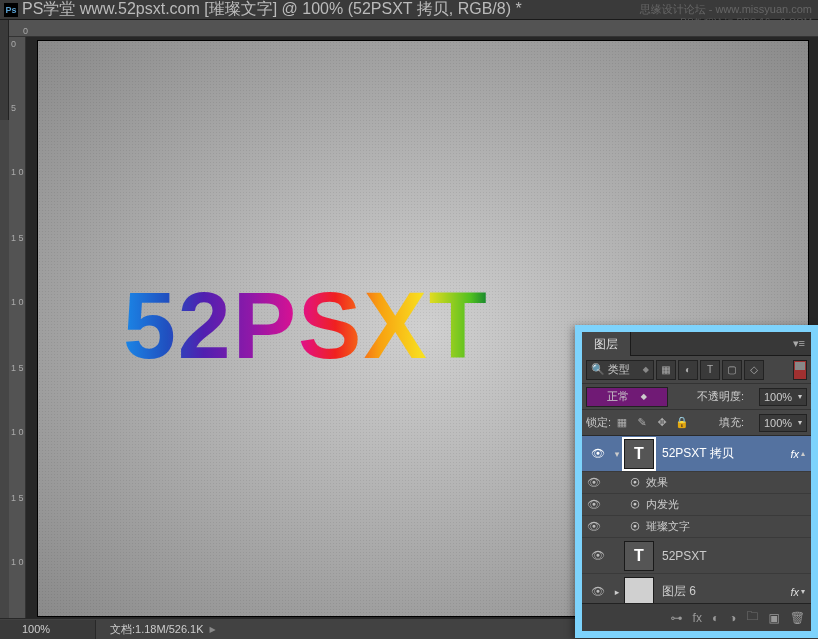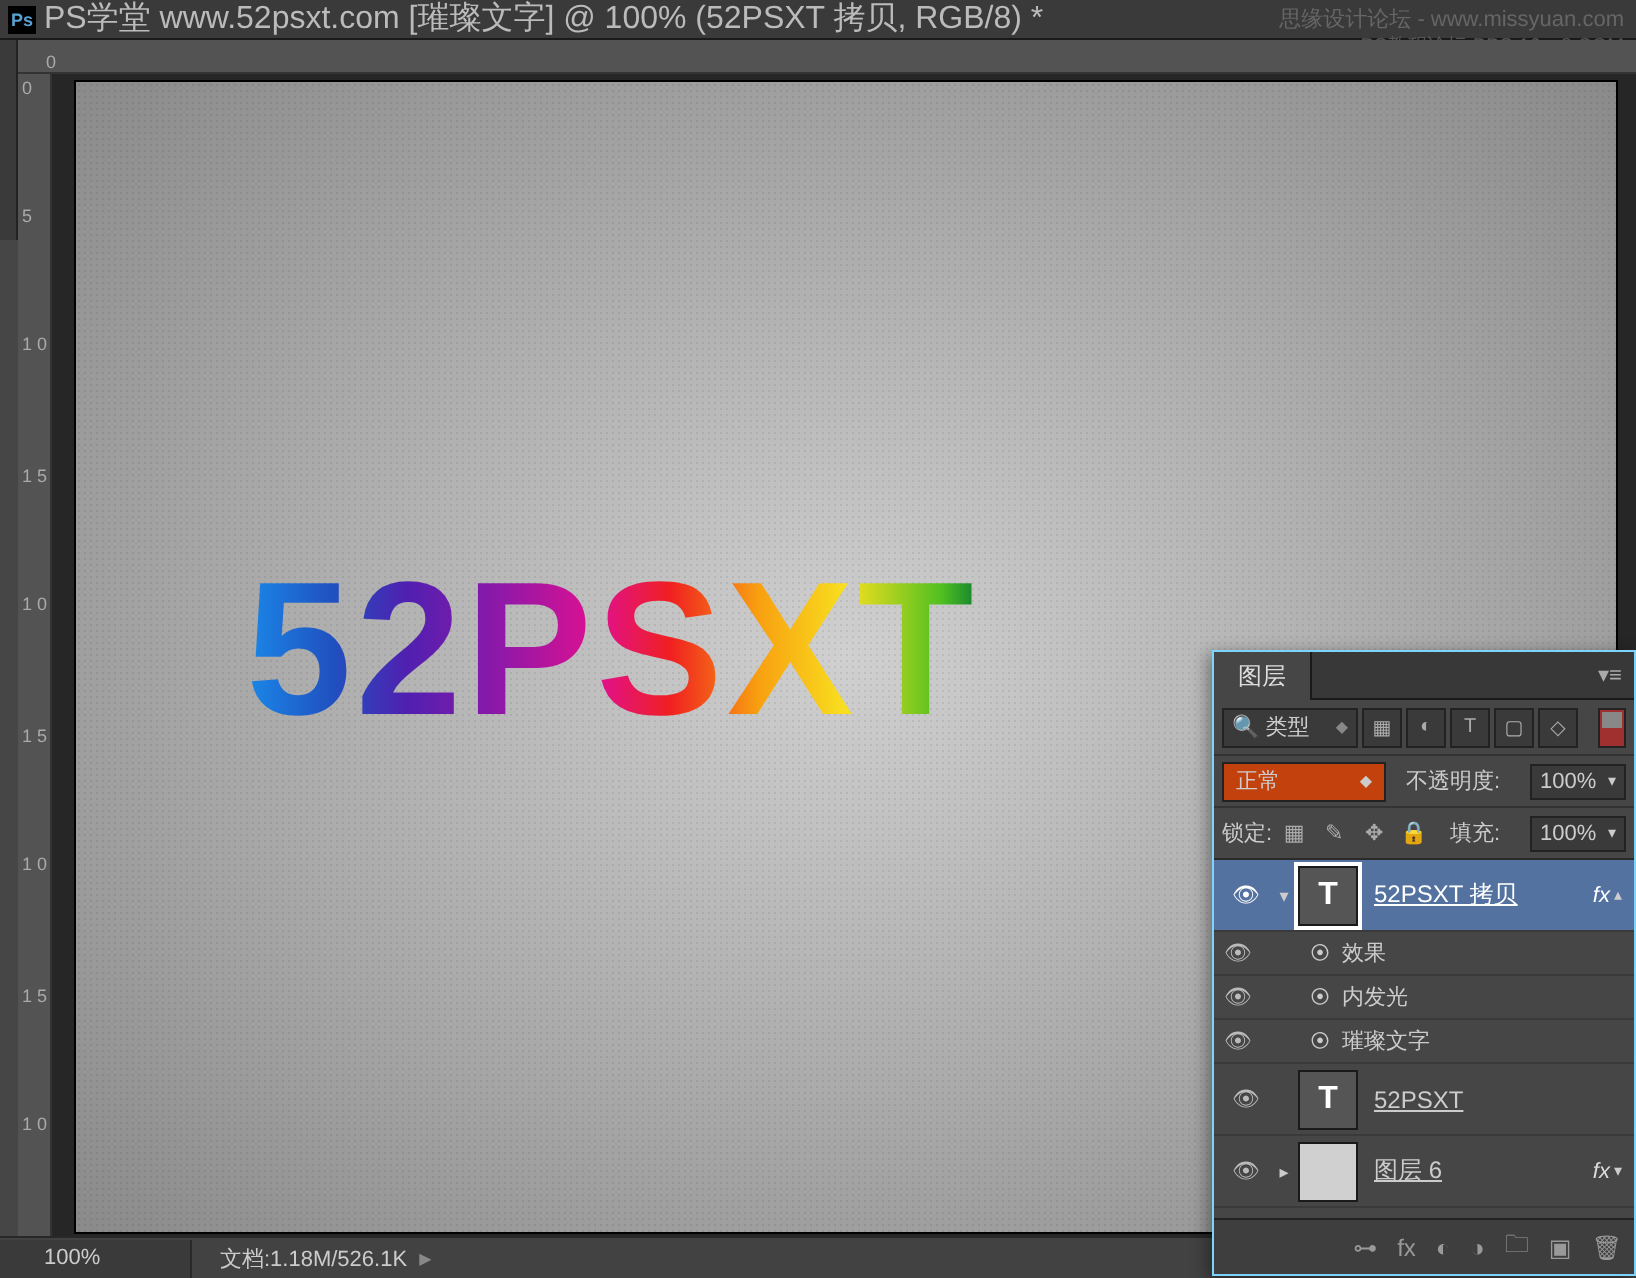--- a/index.html
+++ b/index.html
@@ -15,50 +15,50 @@
 .ruler-v { position: absolute; left: 9px; top: 37px; width: 17px; bottom: 21px; background: #535353; border-right: 1px solid #333; }
 .ruler-v span { color: #aaa; font-size: 9px; position: absolute; left: 2px; }
 .canvas-area { position: absolute; left: 26px; top: 37px; right: 0; bottom: 21px; background: #262626; overflow: hidden; }
 .canvas { position: absolute; left: 12px; top: 4px; width: 770px; height: 575px; background: radial-gradient(ellipse at center, #d0d0d0 0%, #8a8a8a 100%); background-color: #b0b0b0; box-shadow: 0 0 0 1px #000; }
 .canvas::before { content: ""; position: absolute; inset: 0; background-image: radial-gradient(circle, rgba(0,0,0,0.15) 0.5px, transparent 0.5px); background-size: 3px 3px; opacity: 0.5; }
 .rainbow-text { position: absolute; top: 230px; left: 85px; font-size: 95px; font-weight: 900; font-family: Arial Black, sans-serif; background: linear-gradient(90deg, #1a88e8 0%, #2050c0 12%, #5020b0 22%, #9018a8 35%, #e01090 48%, #f02020 58%, #f8a010 70%, #f8e020 82%, #50c020 95%, #108030 100%); -webkit-background-clip: text; background-clip: text; color: transparent; letter-spacing: 2px; }
 .status-bar { position: absolute; bottom: 0; left: 0; right: 0; height: 21px; background: #424242; border-top: 1px solid #282828; display: flex; align-items: center; }
 .zoom-box { width: 96px; height: 19px; background: #3a3a3a; border-right: 1px solid #282828; display: flex; align-items: center; padding-left: 22px; color: #ccc; }
 .doc-info { padding-left: 14px; color: #ccc; display: flex; align-items: center; }
 .doc-info .tri { margin-left: 6px; font-size: 8px; color: #888; }
-.layers-panel { position: absolute; right: 0; top: 325px; width: 212px; height: 313px; background: #464646; border: 1px solid #7dd3fc; box-shadow: -2px 2px 8px rgba(0,0,0,0.4); }
+.layers-panel { position: absolute; right: 0; top: 325px; width: 243px; height: 313px; background: #464646; border: 7px solid #7dd3fc; box-shadow: -2px 2px 8px rgba(0,0,0,0.4); }
 .panel-tab-bar { height: 24px; background: #383838; border-bottom: 1px solid #1a1a1a; display: flex; }
 .panel-tab { height: 24px; padding: 0 12px; background: #464646; color: #ddd; display: flex; align-items: center; font-size: 12px; border-right: 1px solid #1a1a1a; }
 .panel-menu { margin-left: auto; width: 24px; display: flex; align-items: center; justify-content: center; color: #aaa; }
 .layer-filter-row { height: 28px; display: flex; align-items: center; padding: 0 4px; border-bottom: 1px solid #333; gap: 2px; }
 .filter-dd { height: 20px; background: #3a3a3a; border: 1px solid #222; color: #ccc; display: flex; align-items: center; padding: 0 4px; font-size: 11px; }
 .filter-dd.kind { width: 68px; }
 .filter-dd .arr { margin-left: auto; font-size: 8px; color: #888; }
 .filter-icon { width: 20px; height: 20px; background: #3a3a3a; border: 1px solid #222; display: flex; align-items: center; justify-content: center; color: #aaa; font-size: 10px; }
 .toggle-switch { margin-left: auto; width: 14px; height: 20px; background: #a03030; border: 1px solid #222; position: relative; }
 .toggle-switch::after { content: ""; position: absolute; top: 1px; left: 1px; right: 1px; height: 8px; background: #888; }
 .blend-row { height: 26px; display: flex; align-items: center; padding: 0 4px; border-bottom: 1px solid #333; }
-.blend-dd { width: 82px; height: 20px; background: #c2410c; border: 1px solid #222; color: #ccc; display: flex; align-items: center; padding: 0 6px; font-size: 11px; }
+.blend-dd { width: 82px; height: 20px; background: #701a75; border: 1px solid #222; color: #ccc; display: flex; align-items: center; padding: 0 20px; font-size: 11px; }
 .blend-dd .arr { margin-left: auto; font-size: 8px; }
 .opacity-group { margin-left: auto; display: flex; align-items: center; gap: 15px; }
 .pct-box { width: 48px; height: 18px; background: #3a3a3a; border: 1px solid #222; display: flex; align-items: center; padding: 0 4px; font-size: 11px; }
 .pct-box .arr { margin-left: auto; font-size: 8px; }
 .lock-row { height: 26px; display: flex; align-items: center; padding: 0 4px; border-bottom: 1px solid #2a2a2a; gap: 2px; }
 .lock-icon { width: 18px; height: 18px; display: flex; align-items: center; justify-content: center; color: #aaa; font-size: 11px; }
 .layer-list { height: 178px; overflow: hidden; }
 .layer-item { display: flex; align-items: center; min-height: 36px; border-bottom: 1px solid #3a3a3a; padding: 2px 4px; }
 .layer-item.selected { background: #5472a0; color: #fff; }
 .eye-col { width: 24px; text-align: center; color: #bbb; font-size: 11px; }
 .layer-item.selected .eye-col { color: #fff; }
 .expand { width: 14px; text-align: center; font-size: 9px; color: #ccc; }
 .thumb { width: 30px; height: 30px; background: #3a3a3a; border: 1px solid #1a1a1a; display: flex; align-items: center; justify-content: center; flex-shrink: 0; }
 .layer-item.selected .thumb { box-shadow: 0 0 0 2px #fff; }
 .thumb.text { background: #555; color: #fff; font-size: 16px; font-weight: bold; }
 .thumb.bg { background: #d0d0d0; }
-.layer-name { margin-left: 8px; font-size: 12px; flex: 1; text-decoration: underline; }
+.layer-name { margin-left: 8px; font-size: 12px; flex: 1; }
 .fx-label { font-style: italic; color: #ddd; font-size: 11px; margin-right: 2px; }
 .layer-item.selected .fx-label { color: #fff; }
 .fx-toggle { font-size: 8px; color: #ccc; margin-right: 2px; }
 .sub-effect { display: flex; align-items: center; height: 22px; padding-left: 42px; font-size: 11px; border-bottom: 1px solid #3a3a3a; }
 .sub-effect .eye-col { width: 24px; margin-left: -42px; margin-right: 18px; }
 .sub-effect .dot { margin: 0 6px; font-size: 10px; }
 .panel-bottom { position: absolute; bottom: 0; left: 0; right: 0; height: 28px; background: #3e3e3e; border-top: 1px solid #222; display: flex; align-items: center; justify-content: flex-end; padding: 0 6px; gap: 10px; }
 .panel-bottom span { color: #999; font-size: 12px; cursor: pointer; }
 .ruler-corner { position: absolute; left: 9px; top: 20px; width: 17px; height: 17px; background: #535353; border: 1px solid #333; }
 </style>

